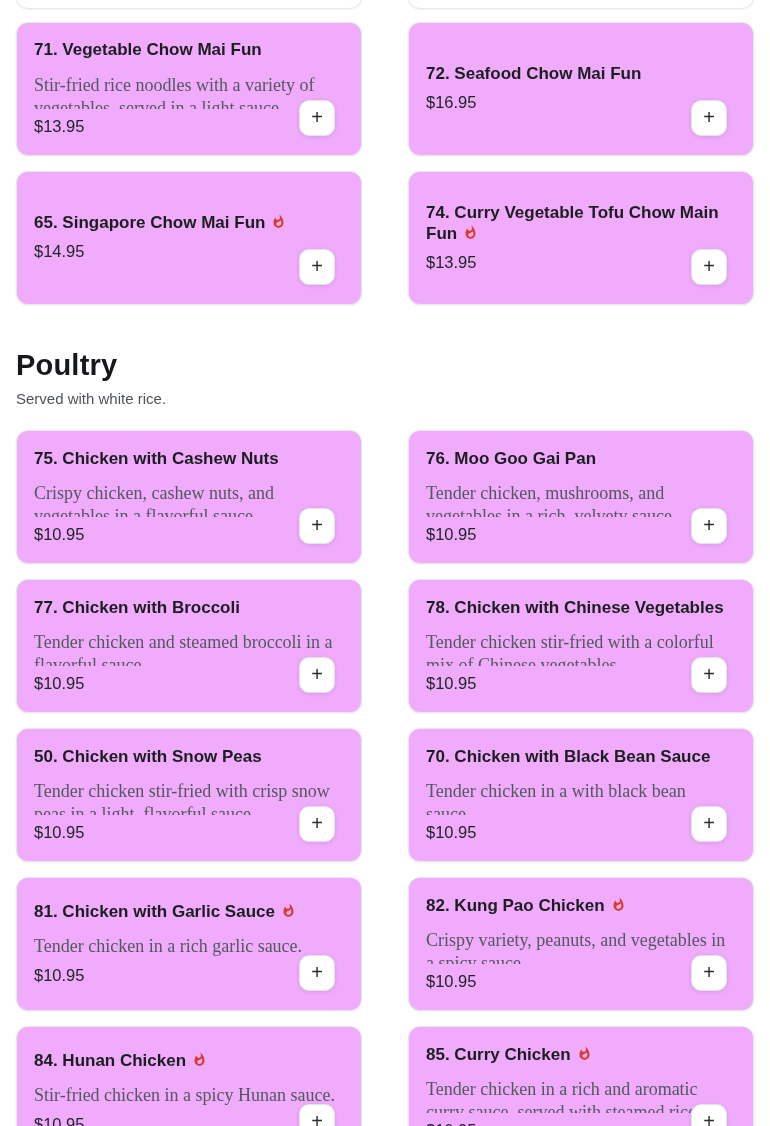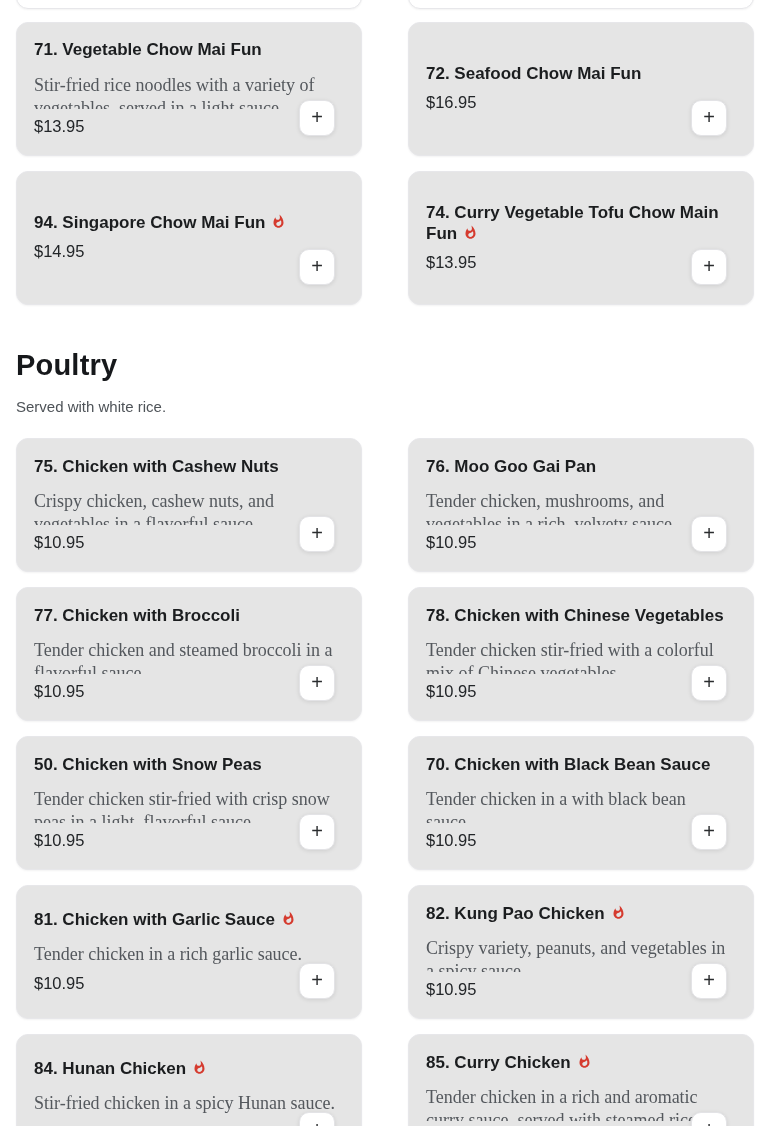--- a/index.html
+++ b/index.html
@@ -32,41 +32,41 @@
 
   .section-title {
     margin: 44px 0 6px;
     font-size: 29px;
     line-height: 1.15;
     font-weight: 700;
     color: #16181b;
     letter-spacing: .2px;
   }
   .section-note {
-    margin: 16px 0 21px;
+    margin: 8px 0 21px;
     font-size: 15px;
     line-height: 1.25;
     color: #4e5358;
   }
 
   .cards {
     display: grid;
     grid-template-columns: 1fr 1fr;
     column-gap: 46px;
     row-gap: 15px;
     grid-auto-rows: 134px;
   }
   .card {
     position: relative;
     box-sizing: border-box;
     display: flex;
     flex-direction: column;
     justify-content: center;
     padding: 12px 24px 12px 17px;
-    background: #e5e5e5;
+    background: #f0abfc;
     border: 1px solid #e7e7ea;
     border-radius: 12px;
     box-shadow: 0 1px 2px rgba(0,0,0,0.05);
     overflow: hidden;
   }
   .card-title {
     margin: 0 0 7px;
     font-size: 17px;
     font-weight: 700;
     line-height: 1.22;
@@ -131,21 +131,21 @@
             <p class="card-desc">Stir-fried rice noodles with a variety of vegetables, served in a light sauce.</p>
             <div class="card-price">$13.95</div>
             <button class="add-btn">+</button>
           </div>
           <div class="card">
             <h3 class="card-title"><span>72. Seafood Chow Mai Fun</span></h3>
             <div class="card-price">$16.95</div>
             <button class="add-btn">+</button>
           </div>
           <div class="card">
-            <h3 class="card-title"><span>94. Singapore Chow Mai Fun</span><svg viewBox="0 0 24 24" class="flame">
+            <h3 class="card-title"><span>65. Singapore Chow Mai Fun</span><svg viewBox="0 0 24 24" class="flame">
                 <path d="M13.5.67s.74 2.65.74 4.8c0 2.06-1.35 3.73-3.41 3.73-2.07 0-3.63-1.67-3.63-3.73l.03-.36C5.21 7.51 4 10.62 4 14c0 4.42 3.58 8 8 8s8-3.58 8-8C20 8.61 17.41 3.8 13.5.67zM11.71 19c-1.78 0-3.22-1.4-3.22-3.14 0-1.62 1.05-2.76 2.81-3.12 1.77-.36 3.6-1.21 4.62-2.58.39 1.29.59 2.65.59 4.04 0 2.65-2.15 4.8-4.8 4.8z" fill="#d53b2f" fill-rule="evenodd"></path>
               </svg></h3>
             <div class="card-price">$14.95</div>
             <button class="add-btn">+</button>
           </div>
           <div class="card">
             <h3 class="card-title"><span>74. Curry Vegetable Tofu Chow Main Fun</span><svg viewBox="0 0 24 24" class="flame">
                 <path d="M13.5.67s.74 2.65.74 4.8c0 2.06-1.35 3.73-3.41 3.73-2.07 0-3.63-1.67-3.63-3.73l.03-.36C5.21 7.51 4 10.62 4 14c0 4.42 3.58 8 8 8s8-3.58 8-8C20 8.61 17.41 3.8 13.5.67zM11.71 19c-1.78 0-3.22-1.4-3.22-3.14 0-1.62 1.05-2.76 2.81-3.12 1.77-.36 3.6-1.21 4.62-2.58.39 1.29.59 2.65.59 4.04 0 2.65-2.15 4.8-4.8 4.8z" fill="#d53b2f" fill-rule="evenodd"></path>
               </svg></h3>
             <div class="card-price">$13.95</div>

